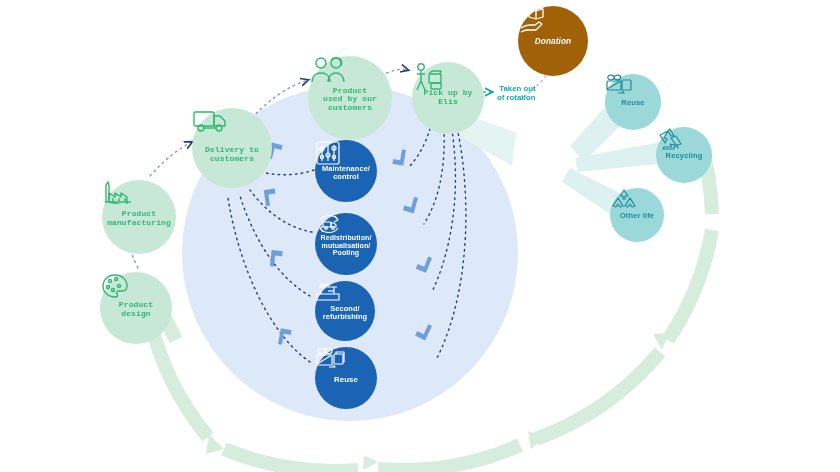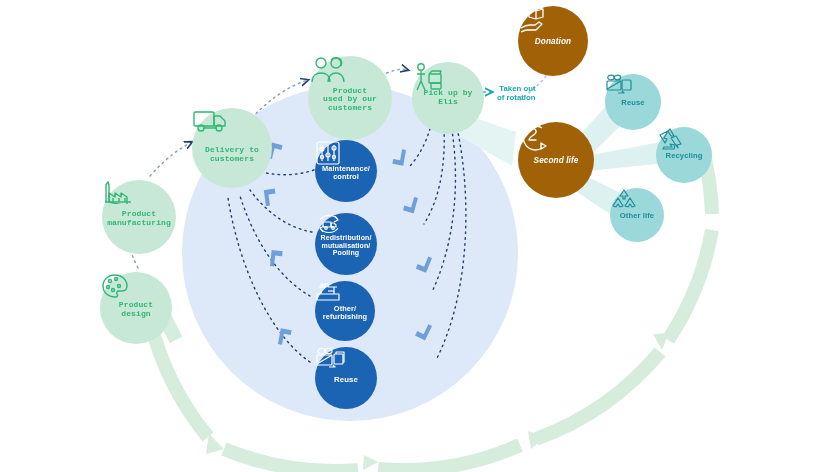--- a/index.html
+++ b/index.html
@@ -243,21 +243,21 @@
     <span class="ico">
       <svg width="26" height="22" viewBox="0 0 26 22" fill="none" stroke="#ffffff" stroke-width="1.2" stroke-linejoin="round">
         <path d="M4 6h6V3h3v3h9"></path>
         <path d="M19 6v7"></path>
         <circle cx="7" cy="4" r="1.2"></circle>
         <path d="M2 13h22v6H2z"></path>
         <path d="M6 13v-3"></path>
         <path d="M13 10h6"></path>
       </svg>
     </span>
-    <span class="lbl" style="font-size:7.4px;white-space:pre-line;margin-top:4px;">Other/
+    <span class="lbl" style="font-size:7.4px;white-space:pre-line;margin-top:4px;">Second/
 refurbishing</span>
   </div>
 
   <div class="node blue" style="left:315px;top:347px;width:62px;height:62px;">
     <span class="ico">
       <svg width="30" height="24" viewBox="0 0 30 24" fill="none" stroke="#ffffff" stroke-width="1.2" stroke-linejoin="round">
         <ellipse cx="6.5" cy="4" rx="3.5" ry="2.6"></ellipse>
         <ellipse cx="13.5" cy="4" rx="3.5" ry="2.6"></ellipse>
         <rect x="2" y="8" width="15" height="10" rx="1"></rect>
         <path d="M2 17l15-9"></path>
@@ -273,30 +273,20 @@
     <span class="ico">
       <svg width="34" height="28" viewBox="0 0 34 28" fill="none" stroke="#ffffff" stroke-width="1.3" stroke-linejoin="round">
         <path d="M11 3l7-2 7 2v8l-7 2-7-2z"></path>
         <path d="M11 3l7 2 7-2M18 5v8"></path>
         <path d="M3 22c3-2 6-3 9-3h5l4-3 3 2-6 6H9c-2 0-4 1-6 2"></path>
       </svg>
     </span>
     <span class="lbl" style="font-size:8.2px;margin-top:3px;">Donation</span>
   </div>
 
-  <div class="node teal" style="left:518px;top:122px;width:76px;height:76px;">
-    <span class="ico">
-      <svg width="36" height="32" viewBox="0 0 36 32" fill="none" stroke="#ffffff" stroke-width="1.4" stroke-linejoin="round">
-        <path d="M24 6A12 12 0 1 0 24 26"></path>
-        <path d="M23 21l5 3-5 3z"></path>
-        <path d="M11 10c0-2 1.6-3.4 3.6-3.4 2 0 3.5 1.3 3.5 3.1 0 3.2-7 4.6-7 8.3h7.4"></path>
-      </svg>
-    </span>
-    <span class="lbl" style="font-size:8.2px;margin-top:3px;">Second life</span>
-  </div>
 
   <div class="node teal-lite" style="left:605px;top:74px;width:56px;height:56px;">
     <span class="ico">
       <svg width="28" height="22" viewBox="0 0 28 22" fill="none" stroke="#1e8e98" stroke-width="1.2" stroke-linejoin="round">
         <ellipse cx="6" cy="3.5" rx="3.2" ry="2.4"></ellipse>
         <ellipse cx="12.5" cy="3.5" rx="3.2" ry="2.4"></ellipse>
         <rect x="2" y="7" width="14" height="9" rx="1"></rect>
         <path d="M2 15l14-8"></path>
         <rect x="17" y="6" width="9" height="10" rx="1"></rect>
         <path d="M13 19h6l-2-2"></path>

